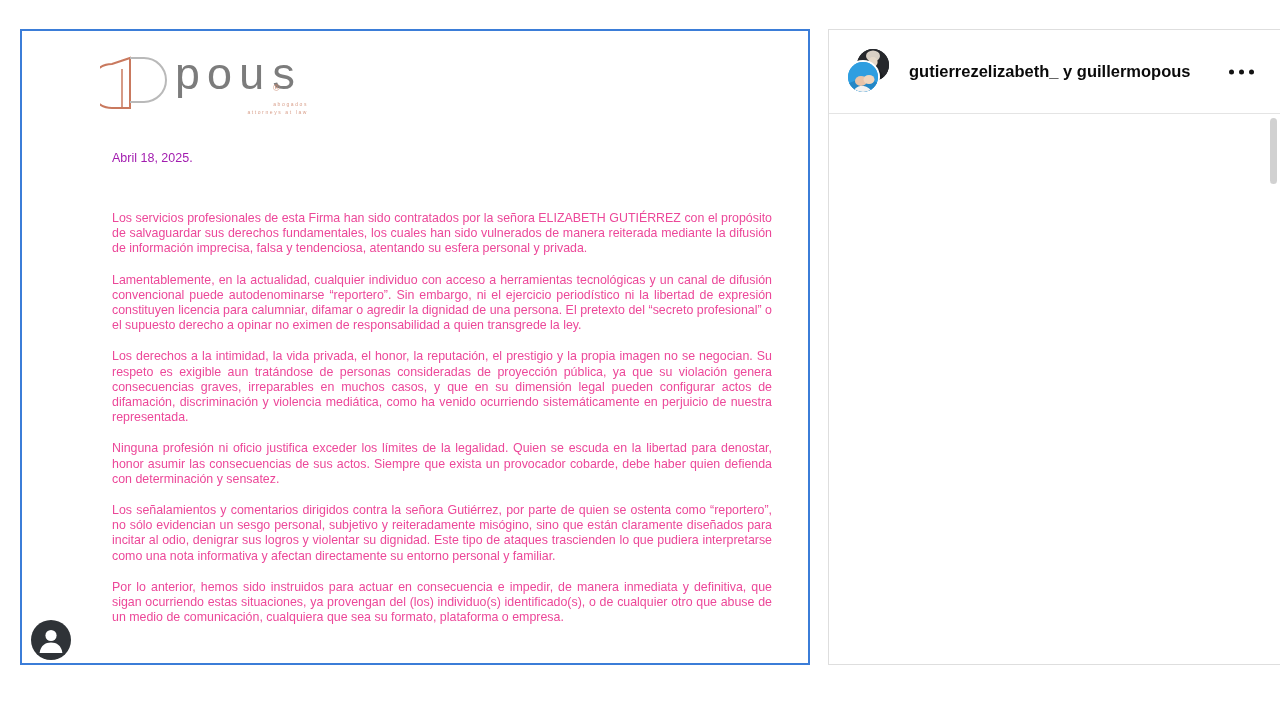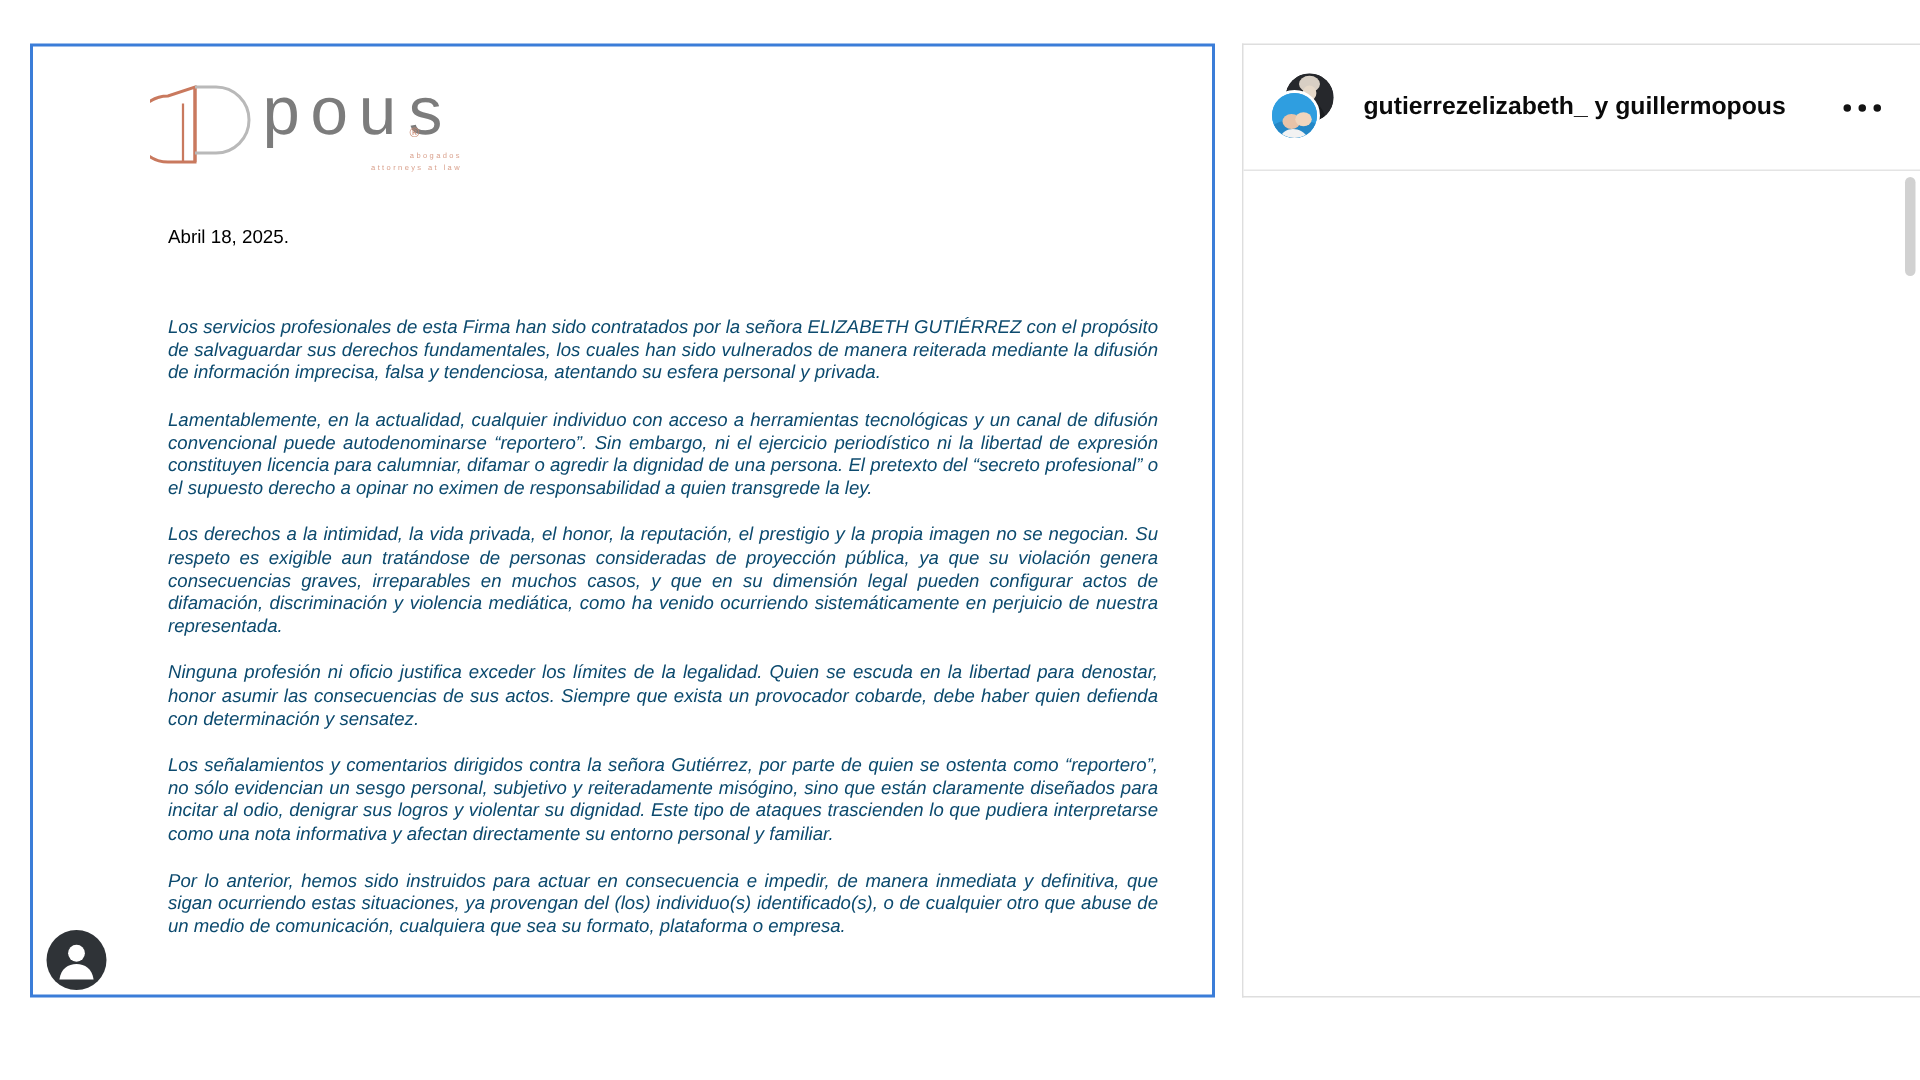--- a/index.html
+++ b/index.html
@@ -80,21 +80,21 @@
   }
   #logo-sub1 { left: 88px; top: 48px; }
   #logo-sub2 { left: 88px; top: 56px; }
 
   
   #doc-date {
     position: absolute;
     left: 90px;
     top: 120px;
     font-size: 12.5px;
-    color: #000000;
+    color: #a21caf;
   }
   #doc-title {
     position: absolute;
     left: 0;
     top: 150px;
     width: 790px;
     text-align: center;
     padding-right: 48px;
     box-sizing: border-box;
     font-size: 12.5px;
@@ -103,23 +103,22 @@
   #doc-body {
     position: absolute;
     left: 90px;
     top: 180px;
     width: 660px;
   }
   #doc-body p {
     margin: 0 0 16px 0;
     font-size: 12.4px;
     line-height: 15.2px;
-    color: #0c4a6e;
+    color: #ec4899;
     text-align: justify;
-    font-style: italic;
   }
   #doc-body p.closing {
     text-align: left;
     margin-top: 38px;
     margin-bottom: 10px;
   }
 
   
   #doc-avatar {
     position: absolute;

